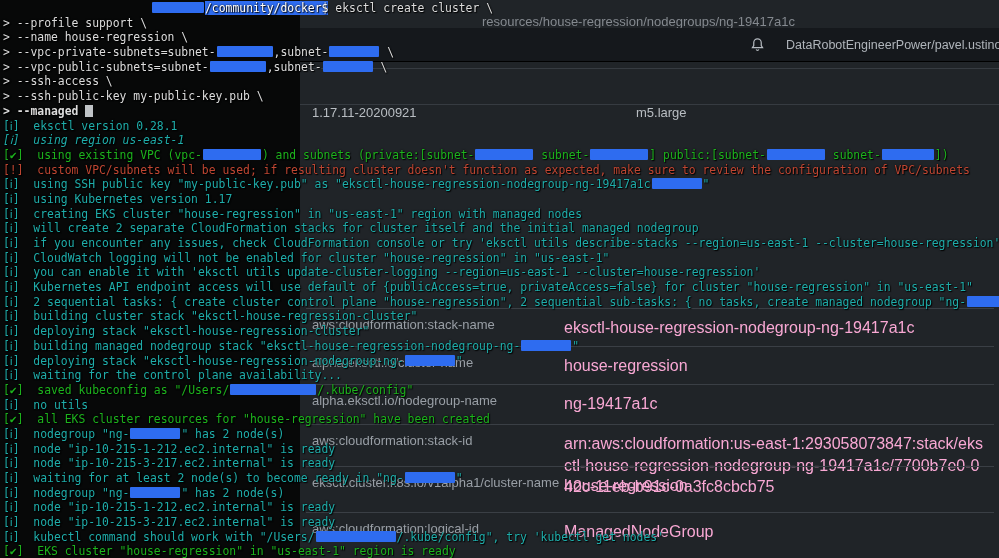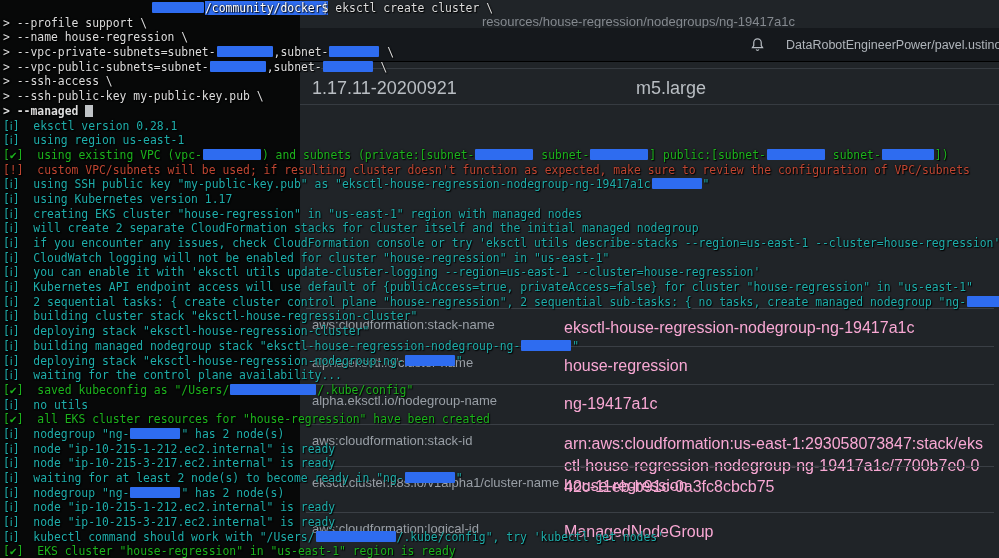--- a/index.html
+++ b/index.html
@@ -7,21 +7,21 @@
   body { background:#070808; font-family:"Liberation Sans", sans-serif; }
   .screen { position:relative; width:999px; height:558px; overflow:hidden; background:#070808; }
 
   
   .console { position:absolute; left:300px; top:0; right:0; bottom:0; background:#202428; }
   .crumb { position:absolute; left:182px; top:14px; font-size:13px; color:#84898f; white-space:nowrap; }
   .navbar { position:absolute; left:0; top:28px; right:0; height:34px; background:#15181c; border-bottom:1px solid #000; }
   .bell { position:absolute; left:450px; top:9px; }
   .account { position:absolute; left:486px; top:10px; font-size:12.5px; color:#b0b5bb; white-space:nowrap; }
   .sep { position:absolute; left:0; right:0; height:1px; background:#363b41; }
-  .val { position:absolute; font-size:18px; color:#b9bec3; white-space:nowrap; }
+  .val { position:absolute; font-size:13px; color:#b9bec3; white-space:nowrap;margin-top:27px; }
   .ami { left:12px; top:78px; }
   .itype { left:336px; top:78px; }
   .tagrow { position:absolute; left:6px; width:688px; display:flex; border-top:1px solid #3a3f45; padding:8px 6px 0 6px;justify-content:space-between; }
   .tkey { width:248px; flex:none; font-size:13px; color:#999fa6; word-break:break-all; line-height:1.3; }
   .tval { width:424px; font-size:16px; color:#f9a8d4; word-break:break-all; line-height:1.35; }
   .r1{top:308px} .r2{top:346px} .r3{top:384px} .r4{top:424px} .r5{top:466px} .r6{top:512px}
 
   
   .terminal { position:absolute; left:0; top:0; width:999px; height:558px; padding:1px 0 0 3px;
               font-family:"DejaVu Sans Mono", monospace; font-size:11.4px; line-height:14.7px; }
@@ -83,21 +83,21 @@
   <div class="terminal" id="terminal">
       <div class="term-line" style="color: rgb(220, 220, 220);"><span class="spacer" style="width: 148px;"></span><span class="redact" style="width: 52px;"></span><span class="hl">/community/docker$</span><span> eksctl create cluster \</span></div>
       <div class="term-line" style="color: rgb(220, 220, 220);"><span>&gt; --profile support \</span></div>
       <div class="term-line" style="color: rgb(220, 220, 220);"><span>&gt; --name house-regression \</span></div>
       <div class="term-line" style="color: rgb(220, 220, 220);"><span>&gt; --vpc-private-subnets=subnet-</span><span class="redact" style="width: 56px;"></span><span>,subnet-</span><span class="redact" style="width: 50px;"></span><span> \</span></div>
       <div class="term-line" style="color: rgb(220, 220, 220);"><span>&gt; --vpc-public-subnets=subnet-</span><span class="redact" style="width: 56px;"></span><span>,subnet-</span><span class="redact" style="width: 50px;"></span><span> \</span></div>
       <div class="term-line" style="color: rgb(220, 220, 220);"><span>&gt; --ssh-access \</span></div>
       <div class="term-line" style="color: rgb(220, 220, 220);"><span>&gt; --ssh-public-key my-public-key.pub \</span></div>
       <div class="term-line" style="color: rgb(220, 220, 220); font-weight: bold;"><span>&gt; --managed </span><span class="cursor"></span></div>
       <div class="term-line" style="color: rgb(31, 173, 170);"><span>[ℹ]  eksctl version 0.28.1</span></div>
-      <div class="term-line" style="color: rgb(31, 173, 170);"><span>[ℹ]  using region us-east-1</span></div>
+      <div class="term-line" style="color: rgb(31, 173, 170); font-style: italic;"><span>[ℹ]  using region us-east-1</span></div>
       <div class="term-line" style="color: rgb(29, 179, 29);"><span>[✔]  using existing VPC (vpc-</span><span class="redact" style="width: 58px;"></span><span>) and subnets (private:[subnet-</span><span class="redact" style="width: 58px;"></span><span> subnet-</span><span class="redact" style="width: 58px;"></span><span>] public:[subnet-</span><span class="redact" style="width: 58px;"></span><span> subnet-</span><span class="redact" style="width: 52px;"></span><span>])</span></div>
       <div class="term-line" style="color: rgb(191, 70, 50);"><span>[!]  custom VPC/subnets will be used; if resulting cluster doesn't function as expected, make sure to review the configuration of VPC/subnets</span></div>
       <div class="term-line" style="color: rgb(31, 173, 170);"><span>[ℹ]  using SSH public key "my-public-key.pub" as "eksctl-house-regression-nodegroup-ng-19417a1c</span><span class="redact" style="width: 50px;"></span><span>"</span></div>
       <div class="term-line" style="color: rgb(31, 173, 170);"><span>[ℹ]  using Kubernetes version 1.17</span></div>
       <div class="term-line" style="color: rgb(31, 173, 170);"><span>[ℹ]  creating EKS cluster "house-regression" in "us-east-1" region with managed nodes</span></div>
       <div class="term-line" style="color: rgb(31, 173, 170);"><span>[ℹ]  will create 2 separate CloudFormation stacks for cluster itself and the initial managed nodegroup</span></div>
       <div class="term-line" style="color: rgb(31, 173, 170);"><span>[ℹ]  if you encounter any issues, check CloudFormation console or try 'eksctl utils describe-stacks --region=us-east-1 --cluster=house-regression'</span></div>
       <div class="term-line" style="color: rgb(31, 173, 170);"><span>[ℹ]  CloudWatch logging will not be enabled for cluster "house-regression" in "us-east-1"</span></div>
       <div class="term-line" style="color: rgb(31, 173, 170);"><span>[ℹ]  you can enable it with 'eksctl utils update-cluster-logging --region=us-east-1 --cluster=house-regression'</span></div>
       <div class="term-line" style="color: rgb(31, 173, 170);"><span>[ℹ]  Kubernetes API endpoint access will use default of {publicAccess=true, privateAccess=false} for cluster "house-regression" in "us-east-1"</span></div>

